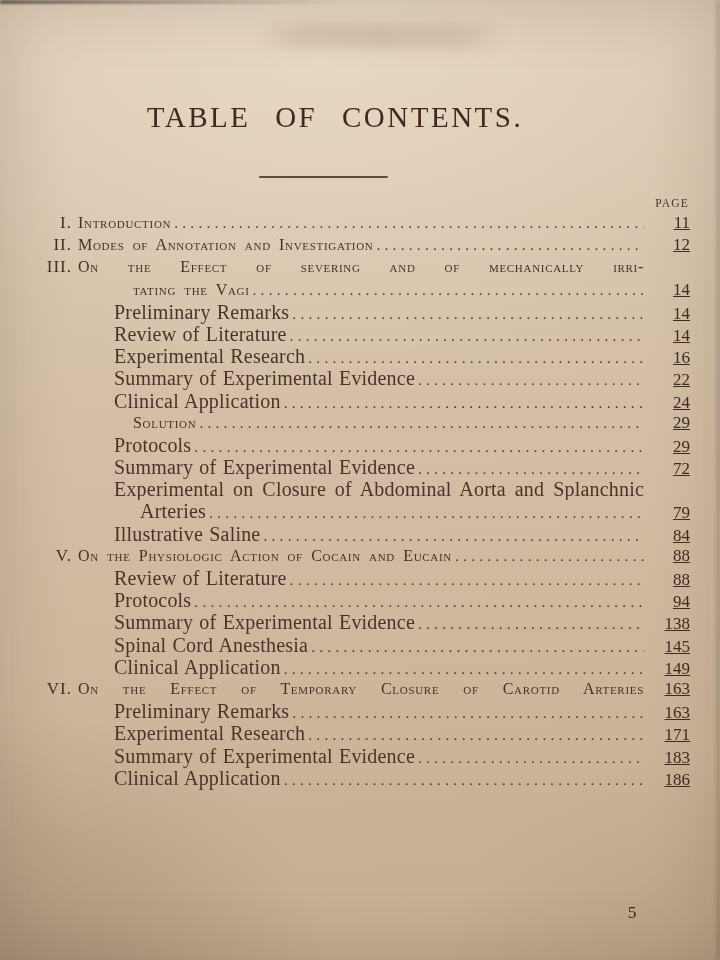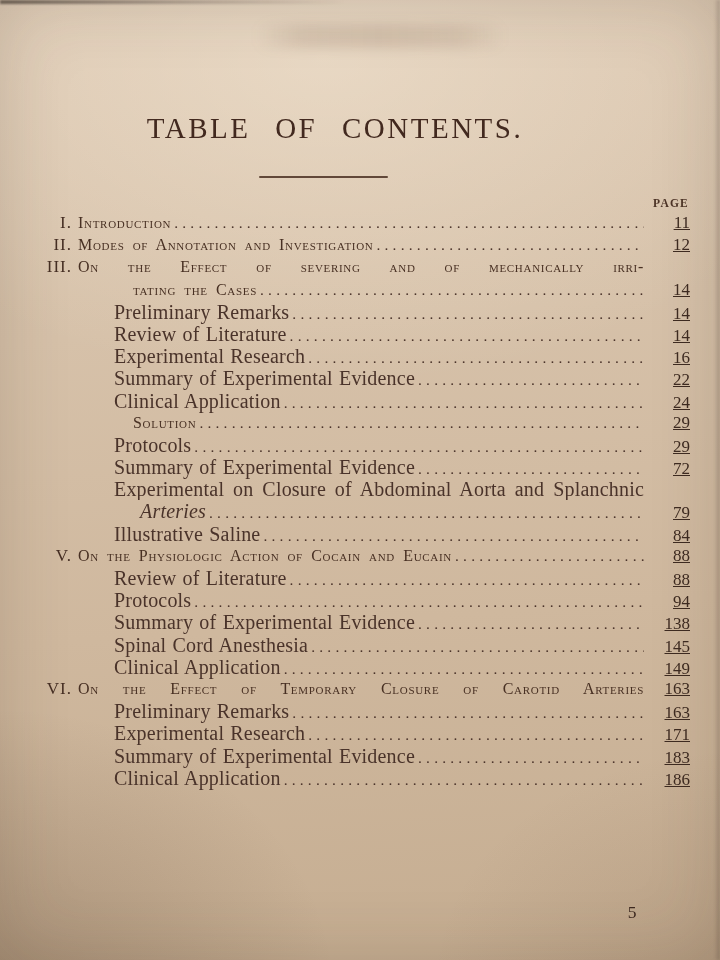--- a/index.html
+++ b/index.html
@@ -29,54 +29,54 @@
     background:linear-gradient(270deg, rgba(40,29,22,0.20), rgba(40,29,22,0));
     filter:blur(1px);
   }
   .bleedthrough{
     position:absolute;top:24px;left:255px;width:250px;height:24px;
     background:linear-gradient(90deg, rgba(116,85,64,0) 0%, rgba(116,85,64,0.14) 18%, rgba(116,85,64,0.17) 50%, rgba(116,85,64,0.13) 82%, rgba(116,85,64,0) 100%);
     filter:blur(6px);border-radius:10px;
   }
 
   .title{
-    position:absolute;top:112px;left:0;width:670px;
+    position:absolute;top:101px;left:0;width:670px;
     text-align:center;font-size:29px;font-weight:400;
     letter-spacing:2.5px;word-spacing:15px;margin:0;
     color:#42291f;
   }
   .rule{
     position:absolute;top:176px;left:259px;width:129px;height:2px;
     background:rgba(74,48,34,0.85);border-radius:1px;
   }
 
   .toc{position:absolute;top:196px;left:36px;width:654px;}
   .page-col-header{
     height:14px;line-height:14px;text-align:right;
-    font-size:11.5px;font-weight:700;letter-spacing:1.2px;
+    font-size:11.5px;font-weight:400;letter-spacing:1.2px;
     color:#4c3326;padding-right:1px;margin-bottom:2px;
   }
   .row{display:flex;align-items:baseline;height:22.2px;line-height:22.2px;}
   .num{
     width:36px;text-align:right;font-size:17px;letter-spacing:1px;
     color:#452e23;flex:0 0 auto;
   }
   .text{white-space:nowrap;}
   .text.chapter{
     font-variant:small-caps;font-size:16px;
     letter-spacing:0.7px;word-spacing:3.5px;color:#49examplecolor;
   }
   .text.chapter{color:#48regex;}
   .text.chapter{color:#483023;}
   .text.sub{font-size:20px;letter-spacing:0.2px;word-spacing:1px;color:#4a332a;}
   .text.fill{flex:1 1 auto;text-align:justify;text-align-last:justify;white-space:normal;overflow:hidden;max-height:22.2px;}
   .ind0{padding-left:6px;}
   .ind1{padding-left:42px;}
   .ind2{padding-left:61px;}
-  .ind3{padding-left:68px;font-style:italic;}
+  .ind3{padding-left:68px;}
   .dots{
     flex:1 1 auto;overflow:hidden;white-space:nowrap;
     font-size:15.5px;letter-spacing:4.2px;
     padding:0 5px 0 3px;color:#4a332a;
   }
   .pg{width:46px;flex:0 0 auto;text-align:right;font-size:17px;color:#3d2a20;text-decoration:underline;}
   .folio{
     position:absolute;top:902px;left:616px;width:32px;
     text-align:center;font-size:17.5px;color:#3c281f;
   }
@@ -107,21 +107,21 @@
           <span class="dots">..............................................................................................................</span>
           <span class="pg">12</span>
         </div>
         <div class="row">
           <span class="num">III.</span>
           <span class="text chapter ind0 fill">On the Effect of severing and of mechanically irri-</span>
           <span class="pg"></span>
         </div>
         <div class="row">
           <span class="num"></span>
-          <span class="text chapter ind2">tating the Cases</span>
+          <span class="text chapter ind2">tating the Vagi</span>
           <span class="dots">..............................................................................................................</span>
           <span class="pg">14</span>
         </div>
         <div class="row">
           <span class="num"></span>
           <span class="text sub ind1">Preliminary Remarks</span>
           <span class="dots">..............................................................................................................</span>
           <span class="pg">14</span>
         </div>
         <div class="row">

